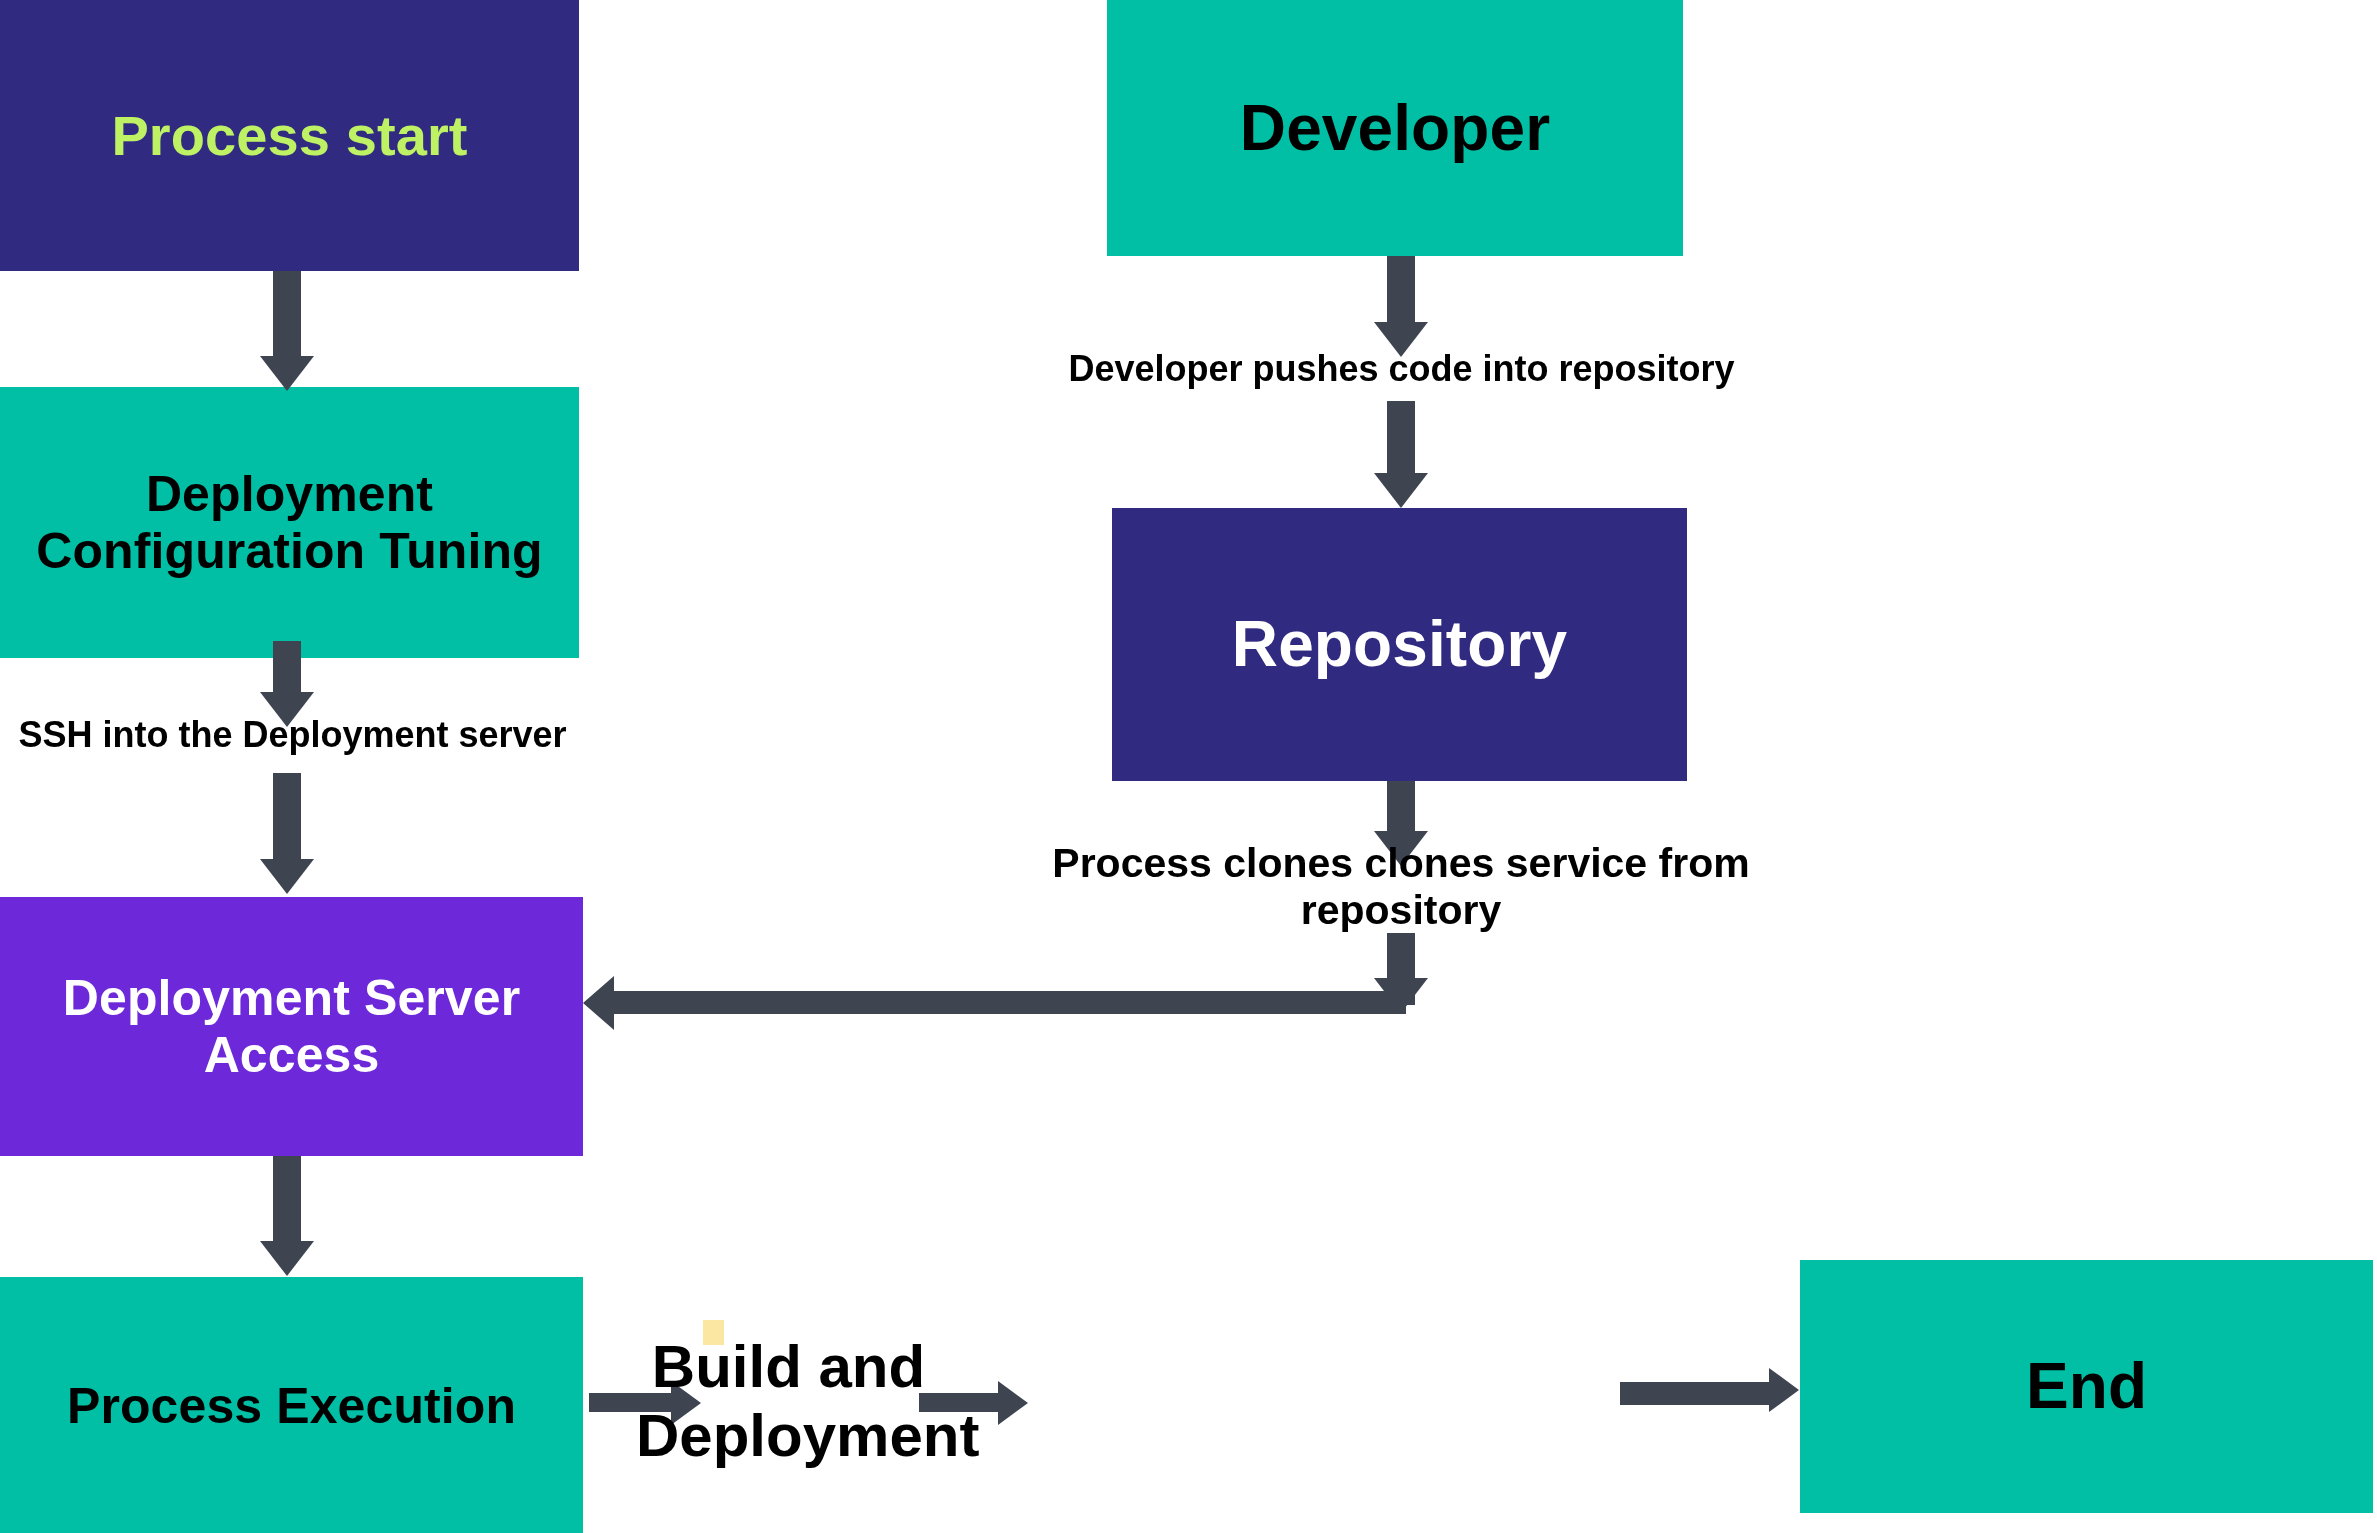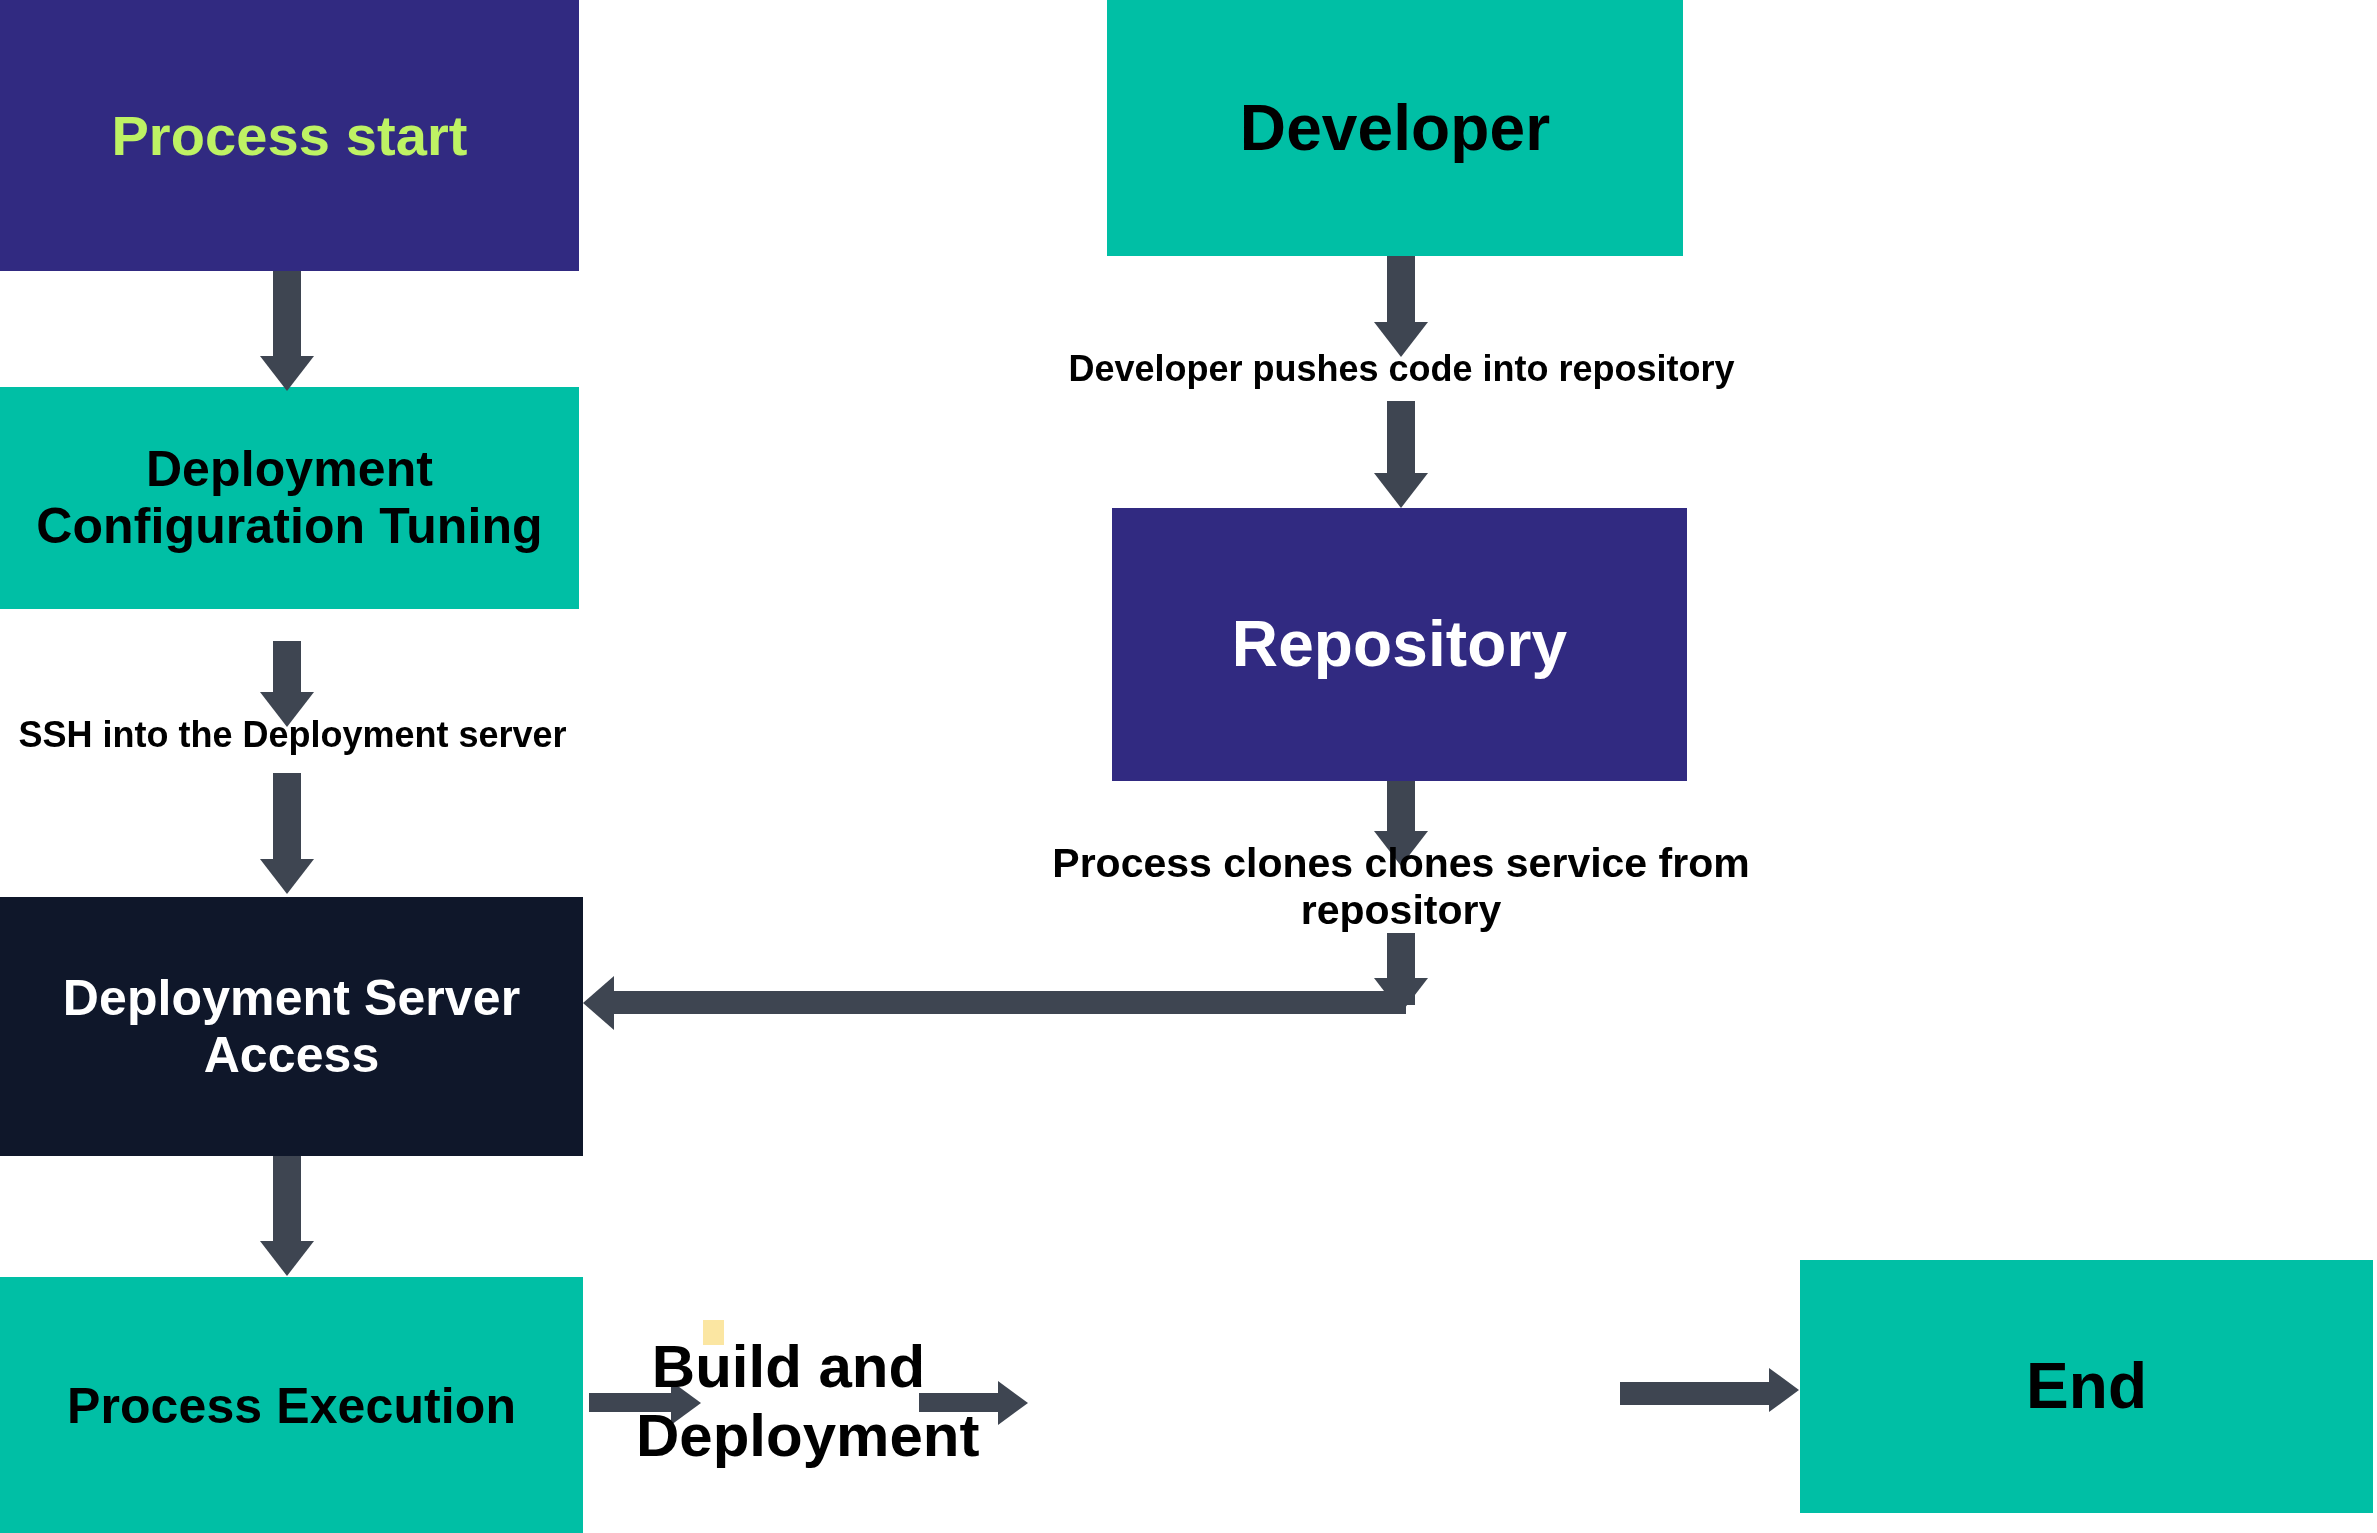--- a/index.html
+++ b/index.html
@@ -25,21 +25,21 @@
     padding:0 11.5px;
     line-height:1.14;
     font-weight:bold;
     letter-spacing:0.1px;
   }
   .node.navy{background:#312a81;color:#ffffff;}
   .node.teal{background:#00bfa5;color:#000000;}
 
   
   #n-process-start       {left:0px;    top:0px;    width:579px; height:271px;  font-size:56px;}
-  #n-deploy-config       {left:0px;    top:387px;  width:579px; height:222px;  font-size:50px;}
+  #n-deploy-config       {left:0px;    top:387px;  width:579px; height:271px;  font-size:50px;}
   #n-deploy-server-access{left:0px;    top:897px; width:583px; height:259px;  font-size:50px;}
   #n-process-execution   {left:0px;    top:1277px; width:583px; height:258px;  font-size:50px;}
   #n-developer           {left:1107px; top:0px;    width:576px; height:256px;  font-size:64px;}
   #n-repository          {left:1112px; top:508px; width:575px; height:273px;  font-size:64px;}
   #n-target-server       {left:1030px; top:1261px; width:574px; height:270px;  font-size:50px;}
   #n-end                 {left:1800px; top:1260px; width:573px; height:253px;  font-size:64px;}
 
   
   .edge-label{
     position:absolute;
@@ -84,21 +84,21 @@
 </style>
 </head>
 <body>
 
 <div id="canvas" style="background: rgb(255, 255, 255);">
 
   <div class="node navy" id="n-process-start" style="background: rgb(49, 42, 129); color: #bef264;">Process start</div>
 
   <div class="node teal" id="n-deploy-config" style="background: rgb(0, 191, 165); color: rgb(0, 0, 0);">Deployment Configuration Tuning</div>
 
-  <div class="node navy" id="n-deploy-server-access" style="background: #0f172a; color: rgb(255, 255, 255);">Deployment Server Access</div>
+  <div class="node navy" id="n-deploy-server-access" style="background: #6d28d9; color: rgb(255, 255, 255);">Deployment Server Access</div>
 
   <div class="node teal" id="n-process-execution" style="background: rgb(0, 191, 165); color: rgb(0, 0, 0);">Process Execution</div>
 
   <div class="node teal" id="n-developer" style="background: rgb(0, 191, 165); color: rgb(0, 0, 0);">Developer</div>
 
   <div class="node navy" id="n-repository" style="background: rgb(49, 42, 129); color: rgb(255, 255, 255);">Repository</div>
 
 
   <div class="node teal" id="n-end" style="background: rgb(0, 191, 165); color: rgb(0, 0, 0);">End</div>
 

